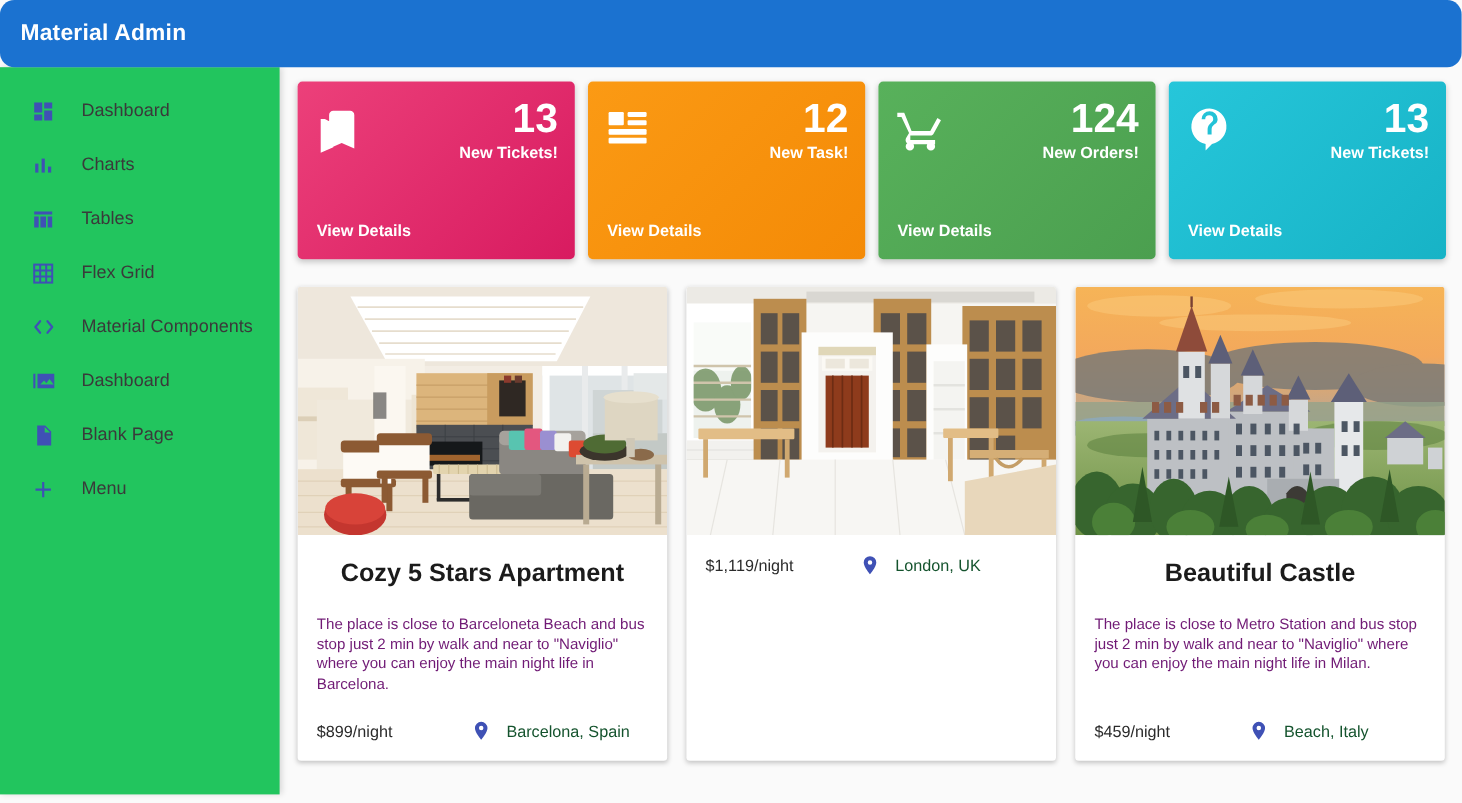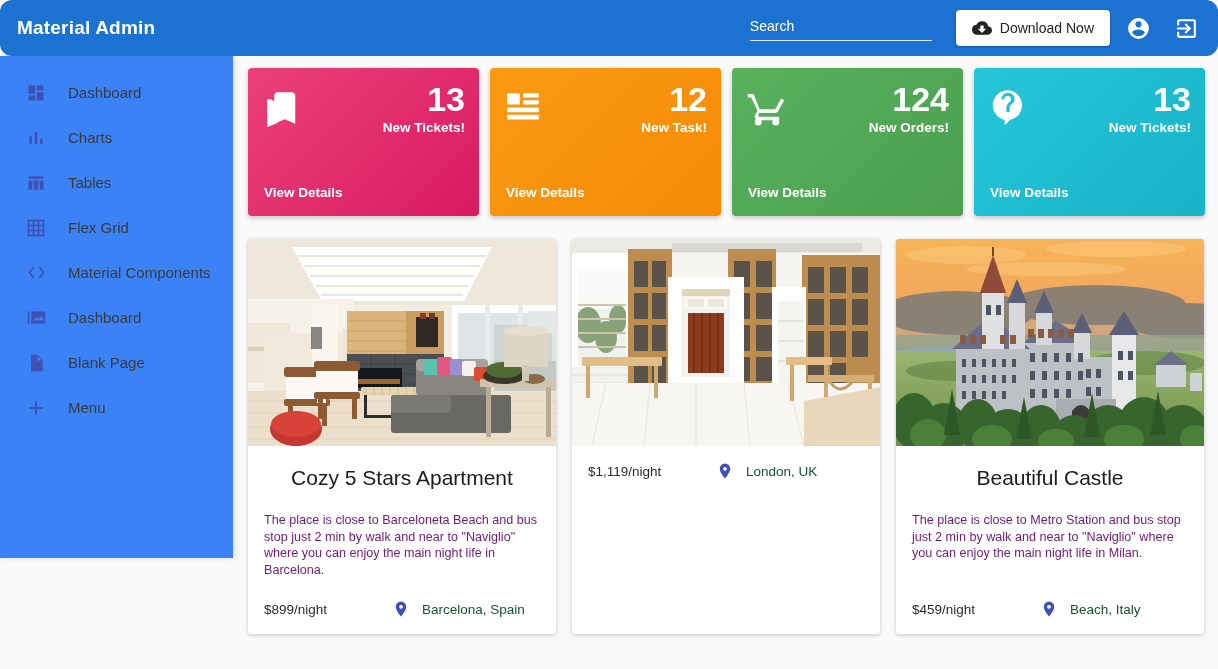--- a/index.html
+++ b/index.html
@@ -47,22 +47,22 @@
   .icon-btn {
     width: 40px; height: 40px; display: flex;
     align-items: center; justify-content: center;
     background: transparent; border: none; cursor: pointer;
     margin-left: 8px;
   }
 
   
   .sidebar {
     position: absolute; top: 56px; left: 0;
-    width: 233px; height: 502px;
-    background: #3b82f6;
+    width: 233px; height: 606px;
+    background: #22c55e;
     padding-top: 14px;
     z-index: 30;
     box-shadow: 2px 0 5px rgba(0,0,0,.14);
   }
   .nav-item {
     display: flex; align-items: center;
     height: 45px; padding-left: 25px; gap: 21px;
     cursor: pointer; text-decoration: none;
   }
   .nav-icon {
@@ -109,21 +109,21 @@
   .prop-row { display: flex; gap: 16px; margin-top: 23px; }
   .prop-card {
     width: 308px; background: #fff;
     border-radius: 3px;
     box-shadow: 0 1px 4px rgba(0,0,0,.22);
     overflow: hidden;
   }
   .prop-img { width: 308px; height: 207px; position: relative; overflow: hidden; }
   .prop-body { padding: 16px 16px 0 16px; }
   .prop-title {
-    text-align: center; font-size: 21px; font-weight: normal;
+    text-align: center; font-size: 21px; font-weight: bold;
     color: #1b1b1b; margin-top: 4px;
   }
   .prop-desc {
     font-size: 12.6px; line-height: 16.5px;
     color: #701a75; margin-top: 22px;
     min-height: 72px;
   }
   .prop-foot {
     display: flex; align-items: center;
     padding: 0 16px; height: 50px; gap: 12px;
@@ -131,52 +131,20 @@
   .prop-price { font-size: 13.5px; color: #2b2b2b; width: 116px; }
   .pin-icon { color: #3f51b5; width: 18px; height: 18px; flex: none; }
   .prop-loc { font-size: 13.5px; color: #14532d; text-align: right; }
 </style>
 </head>
 <body>
 
 <div class="topbar">
   <div class="brand">Material Admin</div>
 
-  <div class="topbar-right">
-
-    <div class="search-wrap">
-      <input class="search-input" type="text" placeholder="Search" style="">
-    </div>
-
-    <button class="dl-btn">
-      <span style="display:flex;">
-        <svg width="20" height="20" viewBox="0 0 24 24" fill="#222">
-          <path d="M19.35 10.04A7.49 7.49 0 0 0 12 4a7.48 7.48 0 0 0-6.63 4.04A5.99 5.99 0 0 0 0 14c0 3.31 2.69 6 6 6h13c2.76 0 5-2.24 5-5 0-2.64-2.05-4.78-4.65-4.96zM17 13l-5 5-5-5h3V9h4v4h3z"></path>
-        </svg>
-      </span>
-      <span>Download Now</span>
-    </button>
-
-    <button class="icon-btn">
-      <span style="display:flex;">
-        <svg width="25" height="25" viewBox="0 0 24 24" fill="#fff">
-          <path d="M12 2a10 10 0 1 0 0 20 10 10 0 0 0 0-20zm0 3a3 3 0 1 1 0 6 3 3 0 0 1 0-6zm0 14.2a7.2 7.2 0 0 1-6-3.22c.03-1.99 4-3.08 6-3.08 1.99 0 5.97 1.09 6 3.08a7.2 7.2 0 0 1-6 3.22z"></path>
-        </svg>
-      </span>
-    </button>
-
-    <button class="icon-btn">
-      <span style="display:flex;">
-        <svg width="25" height="25" viewBox="0 0 24 24" fill="#fff">
-          <path d="M10.09 15.59L11.5 17l5-5-5-5-1.41 1.41L12.67 11H3v2h9.67l-2.58 2.59zM19 3H5a2 2 0 0 0-2 2v4h2V5h14v14H5v-4H3v4a2 2 0 0 0 2 2h14a2 2 0 0 0 2-2V5a2 2 0 0 0-2-2z"></path>
-        </svg>
-      </span>
-    </button>
-
-  </div>
 </div>
 
 <nav class="sidebar">
 
   <a class="nav-item">
     <span class="nav-icon">
       <svg width="20" height="20" viewBox="0 0 24 24" fill="currentColor">
         <path d="M3 13h8V3H3v10zm0 8h8v-6H3v6zm10 0h8V11h-8v10zm0-18v6h8V3h-8z"></path>
       </svg>
     </span>

